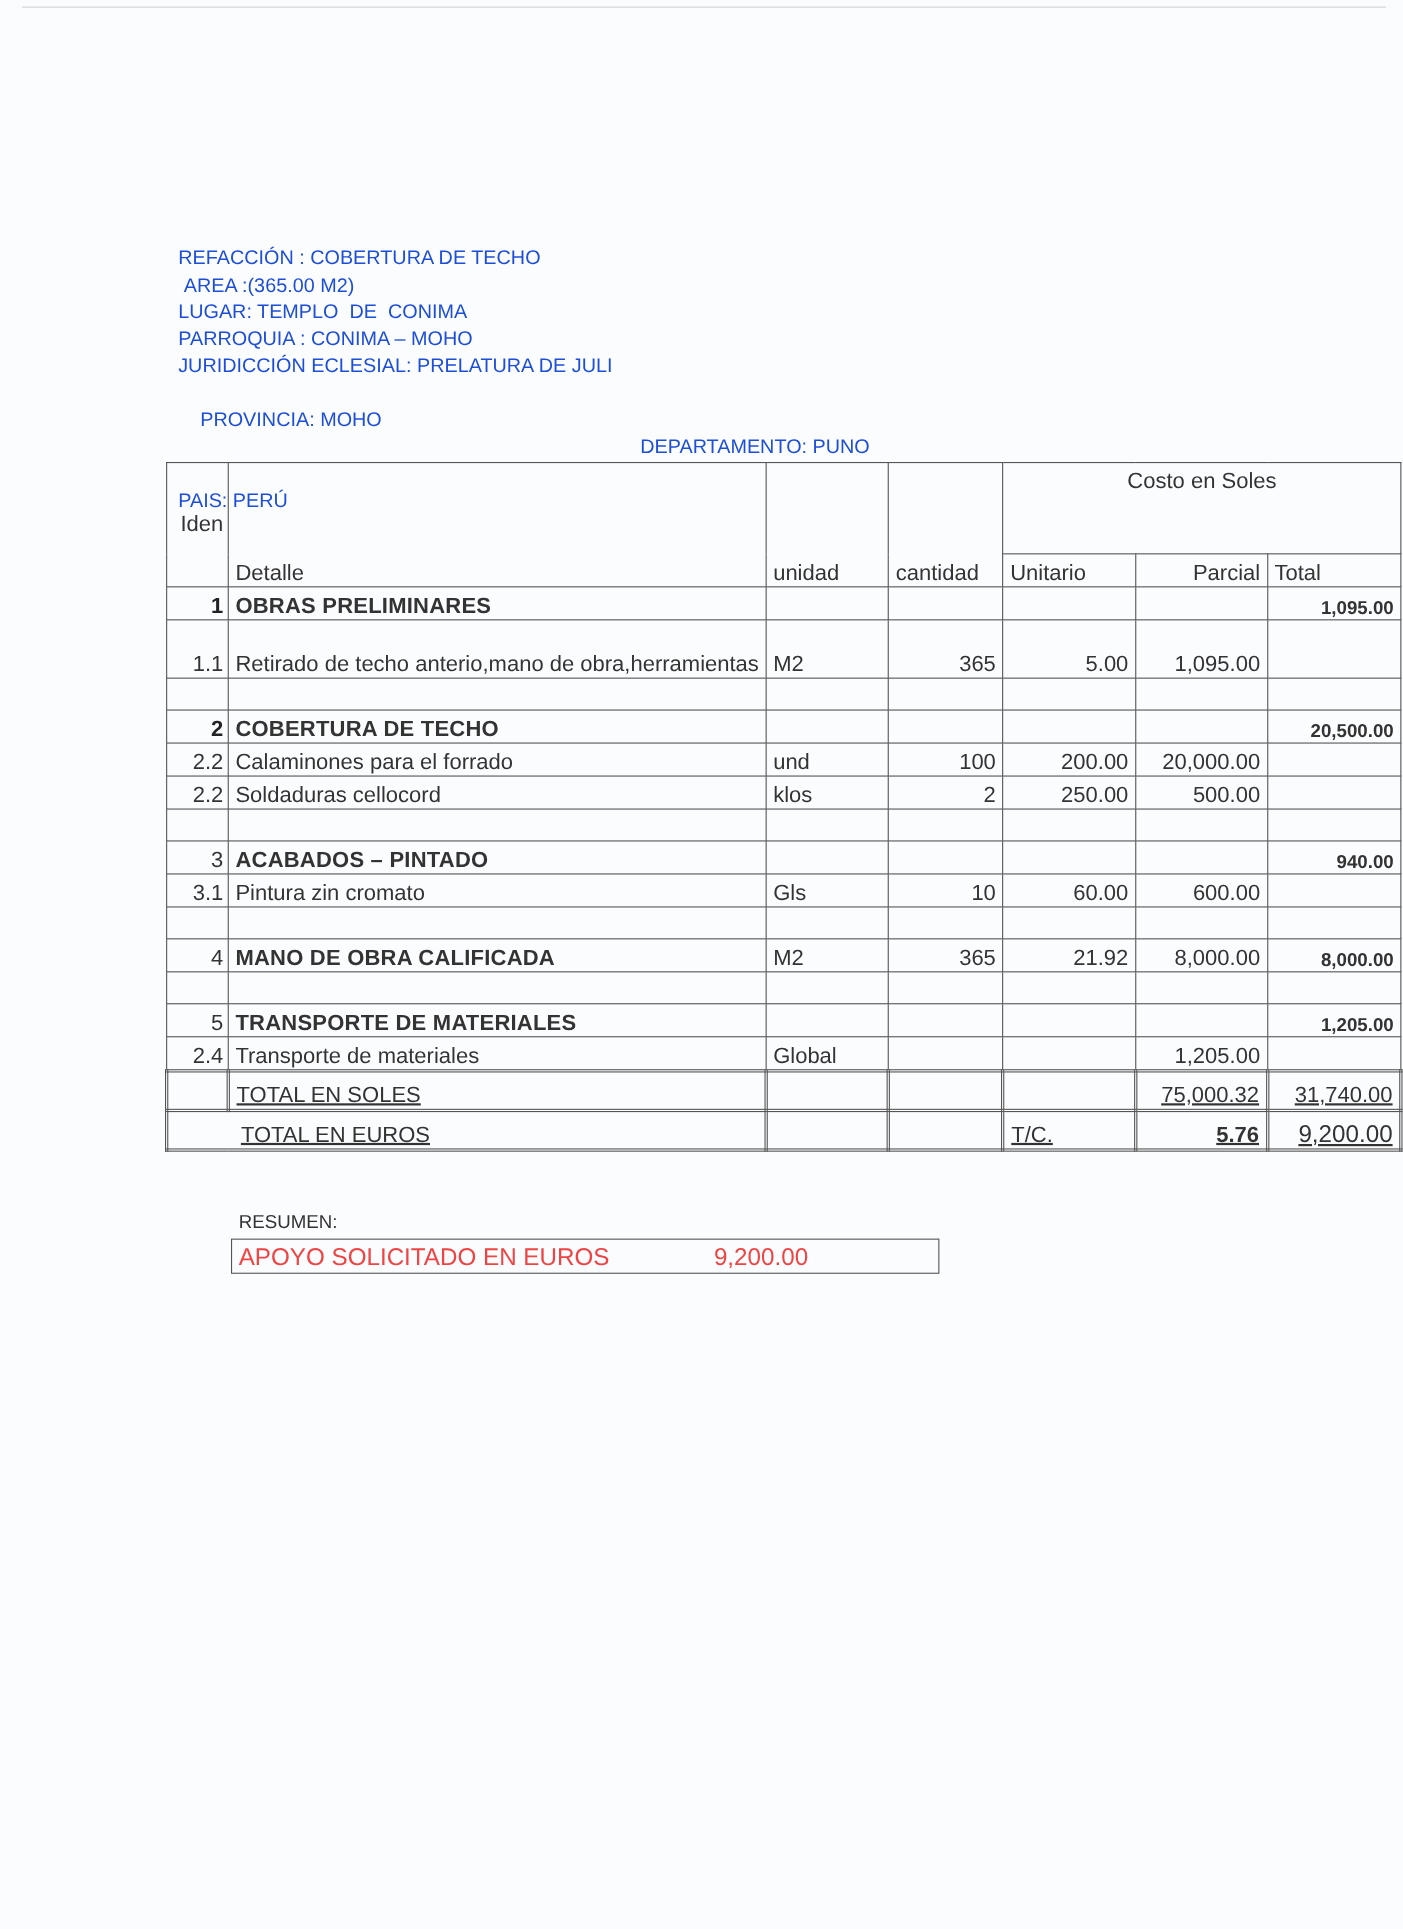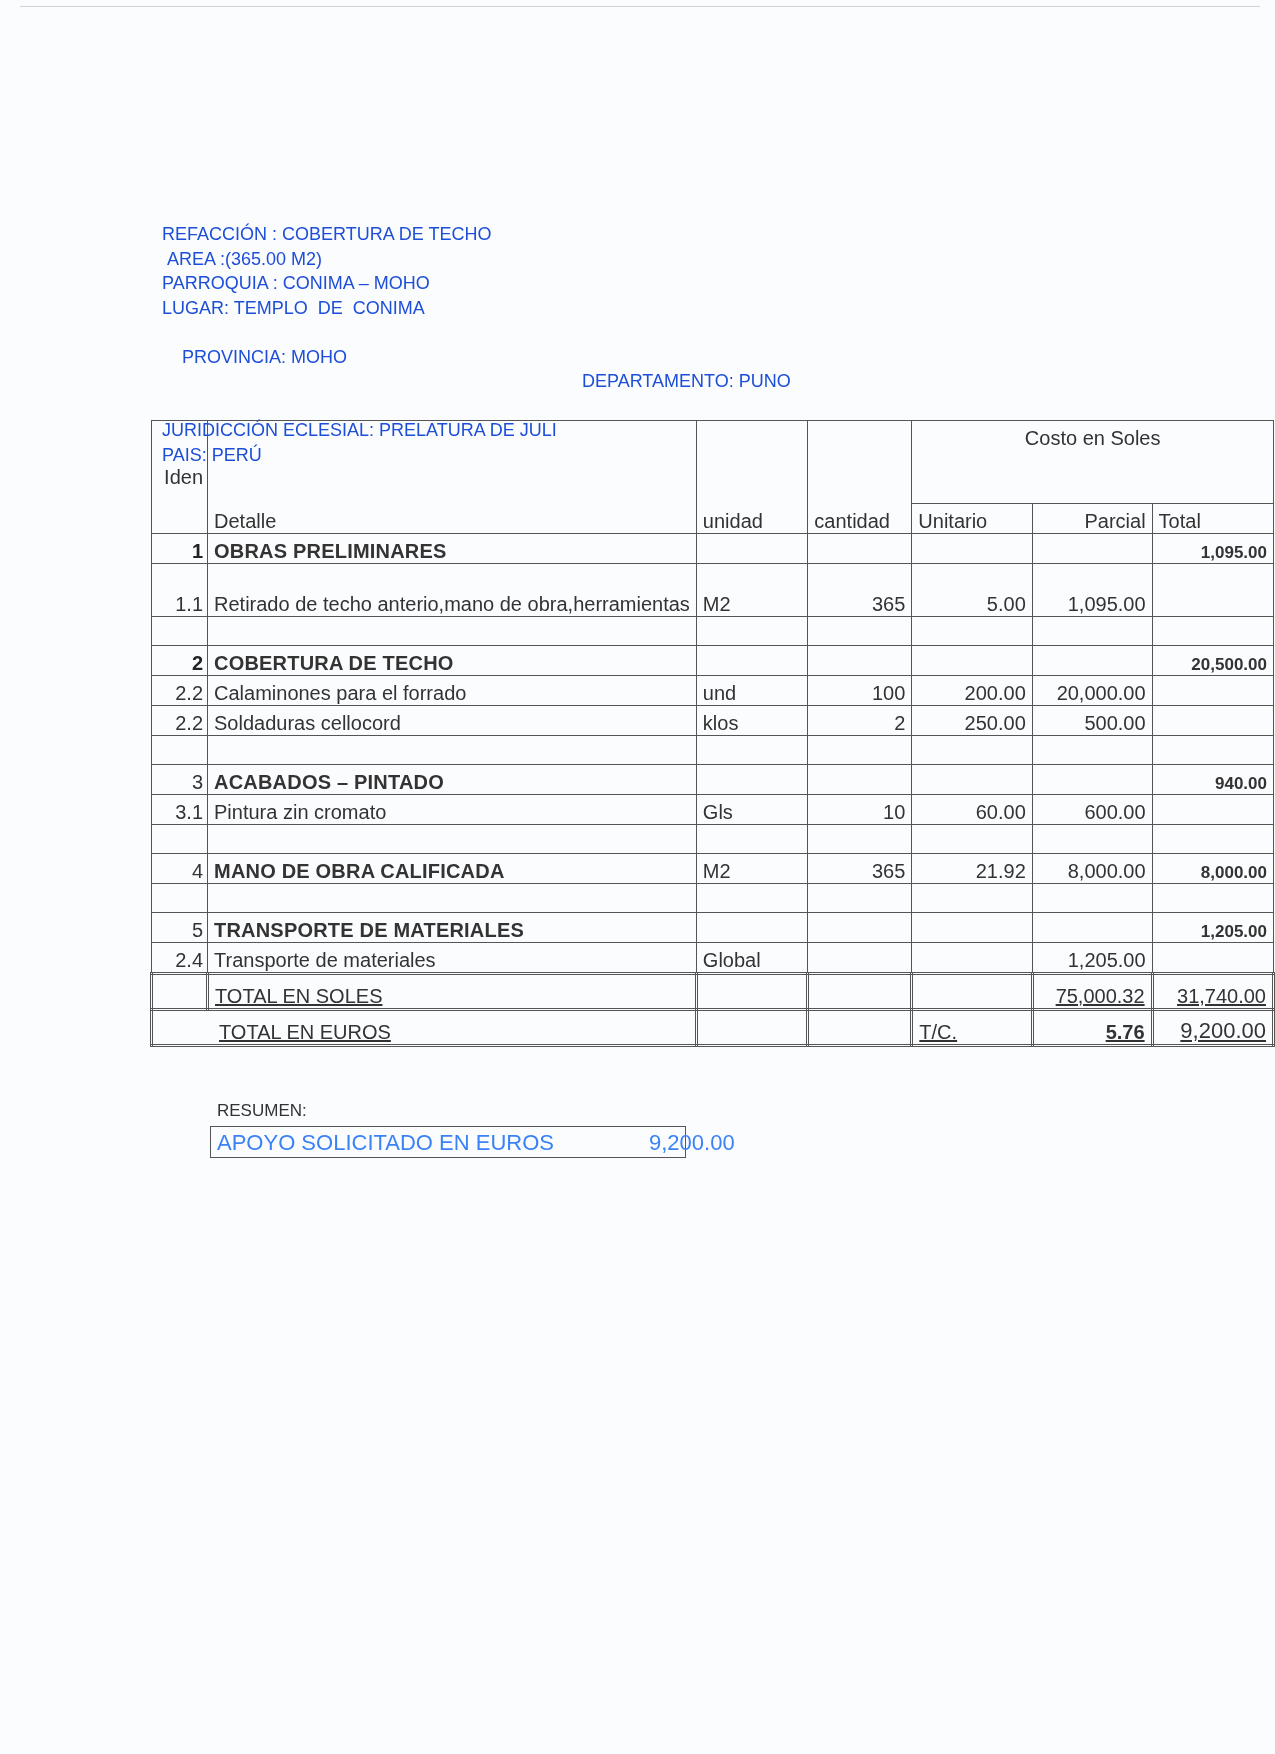--- a/index.html
+++ b/index.html
@@ -21,40 +21,40 @@
   .bold { font-weight:bold; color:#222; }
   .semibold { font-weight:bold; letter-spacing:0.2px; }
   .hdr td { vertical-align:middle; }
   .costo { text-align:center; vertical-align:middle !important; height:76px !important; }
   .lh { text-align:left !important; font-weight:normal !important; font-size:20px !important; }
   tr.tall td { height:52px; line-height:24px; }
   tr.empty td { height:28px; }
   tr.totrow td { border:3px double #555; height:33px; font-size:20px;text-decoration:underline; }
   .t-big { font-size:22px !important; font-weight:normal; }
   .resumen-label { position:absolute; left:217px; top:1101px; font-size:17px; color:#333; }
-  .resumen-box { position:absolute; left:210px; top:1126px; width:476px; height:32px; border:1px solid #555;
-                 font-size:22px; color:#3b82f6; box-sizing:border-box; }
+  .resumen-box { position:absolute; left:210px; top:1126px; width:644px; height:32px; border:1px solid #555;
+                 font-size:22px; color:#ef4444; box-sizing:border-box; }
   .resumen-box .lbl { position:absolute; left:6px; top:3px; }
   .resumen-box .val { position:absolute; left:438px; top:3px; }
 </style>
 </head>
 <body>
 
 <div class="topline"></div>
 
 <div class="header">
   <div>REFACCIÓN : COBERTURA DE TECHO</div>
   <div style="padding-left:5px">AREA :(365.00 M2)</div>
+  <div>LUGAR: TEMPLO  DE  CONIMA</div>
   <div>PARROQUIA : CONIMA – MOHO</div>
-  <div>LUGAR: TEMPLO  DE  CONIMA</div>
+  <div>JURIDICCIÓN ECLESIAL: PRELATURA DE JULI</div>
   <div style="position:relative">
     <span>PROVINCIA: MOHO</span>
     <span class="dept" style="left:420px">DEPARTAMENTO: PUNO</span>
   </div>
-  <div>JURIDICCIÓN ECLESIAL: PRELATURA DE JULI</div>
   <div>PAIS: PERÚ</div>
 </div>
 
 <table class="budget">
   <tbody id="tbody">
     <tr class="hdr">
       <td class="c-id" rowspan="2" style="text-align:right;vertical-align:middle">Iden</td>
       <td class="c-det" rowspan="2">Detalle</td>
       <td class="c-un" rowspan="2">unidad</td>
       <td class="c-ca" rowspan="2" style="text-align:left">cantidad</td>

